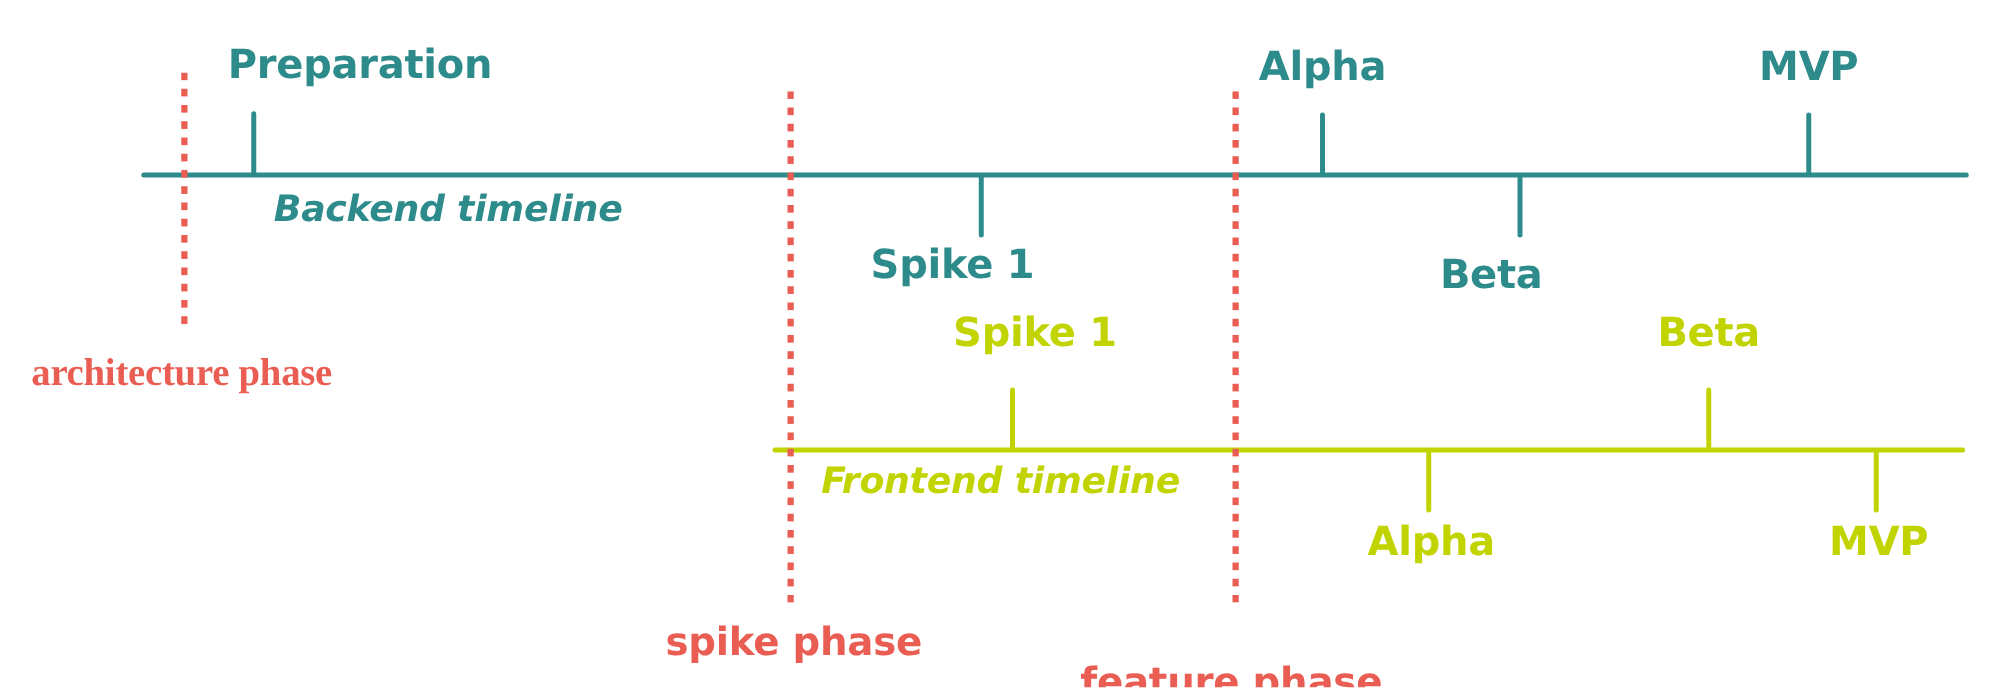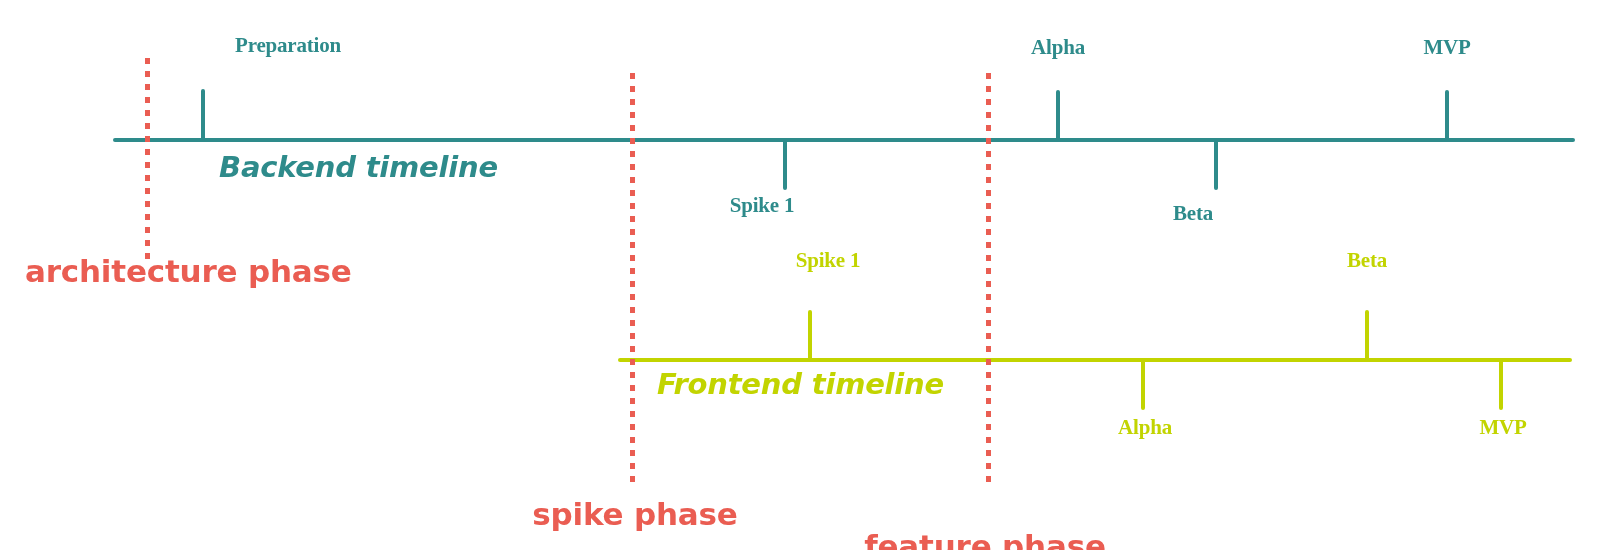--- a/index.html
+++ b/index.html
@@ -59,21 +59,21 @@
     line-height: 1;
     letter-spacing: -0.2px;
   }
   .label.teal  { color: #2E8B8B; }
   .label.green { color: #C2D400; }
   .label.red   { color: #EA5D52; }
 
   
   .label.ctr { transform: translateX(-50%); }
 
-  .milestone-label { font-size: 21px; font-family: Liberation Serif, serif; }
+  .milestone-label { font-size: 32px; }
   .axis-title      { font-size: 29px; font-style: italic; }
   .phase-label     { font-size: 31px; }
 </style>
 </head>
 <body>
 
 <div id="stage">
 
   <div class="axis backend" style="left:113px; top:138px; width:1462px;"></div>
 
@@ -104,21 +104,21 @@
   <div class="tick frontend" style="left:1141px; top:360px; height:50px;"></div>
   <div class="label green milestone-label ctr" style="left:1145px; top:417px;">Alpha</div>
 
   <div class="tick frontend" style="left:1365px; top:310px; height:50px;"></div>
   <div class="label green milestone-label ctr" style="left:1367px; top:250px;">Beta</div>
 
   <div class="tick frontend" style="left:1499px; top:360px; height:50px;"></div>
   <div class="label green milestone-label ctr" style="left:1503px; top:417px;">MVP</div>
 
   <div class="phase-line" style="left:145px; top:58px; height:204px;"></div>
-  <div class="label red phase-label" style="left:25px; top:256px;">architecture phase</div>
+  <div class="label red phase-label" style="left:25px; top:282px;font-family:Liberation Serif, serif;">architecture phase</div>
 
   <div class="phase-line" style="left:630px; top:73px; height:409px;"></div>
   <div class="label red phase-label ctr" style="left:635px; top:487px;margin-top:12px;">spike phase</div>
 
   <div class="phase-line" style="left:986px; top:73px; height:409px;"></div>
   <div class="label red phase-label ctr" style="left:985px; top:487px;margin-top:44px;">feature phase</div>
 
 </div>
 
 </body></html>

